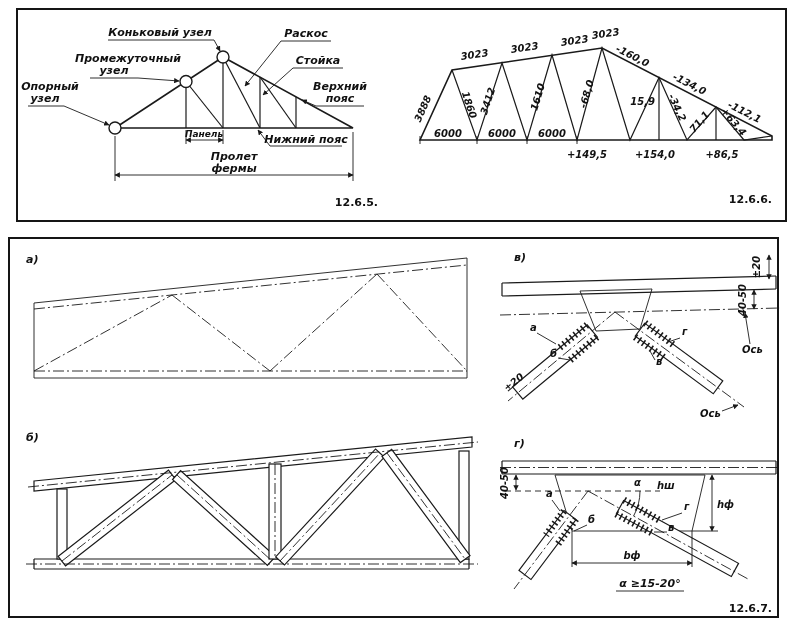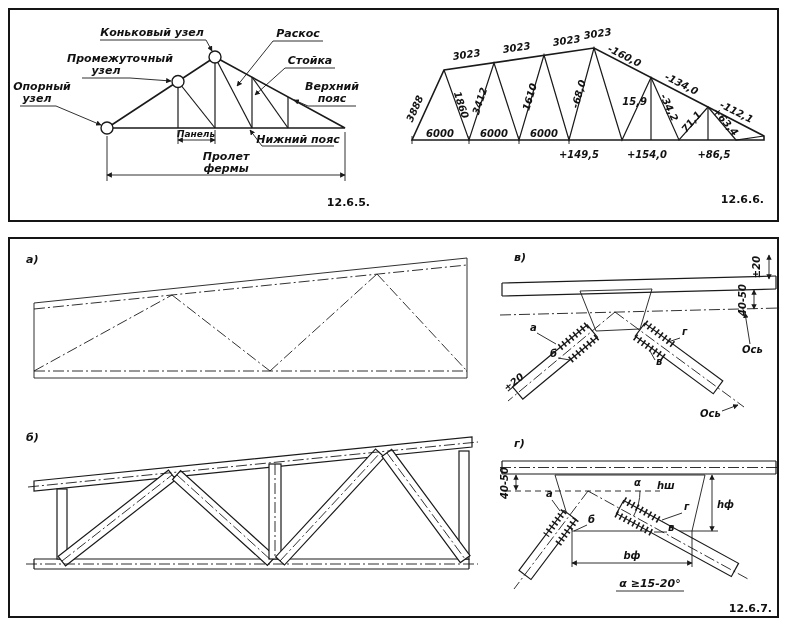--- a/index.html
+++ b/index.html
@@ -1,18 +1,18 @@
 <!DOCTYPE html>
 <html><head>
 <meta charset="utf-8">
 <style>
   html,body{margin:0;padding:0;background:#f6f6f2;}
   #page{width:787px;height:626px;background:#fff;position:relative;font-family:"DejaVu Sans",sans-serif;}
   .panel{position:absolute;border:2px solid #151515;background:#fff;box-sizing:border-box;}
-  #panel-top{left:8px;top:8px;width:771px;height:214px;}
+  #panel-top{left:16px;top:8px;width:771px;height:214px;}
   #panel-bottom{left:8px;top:237px;width:771px;height:381px;}
   svg{position:absolute;overflow:visible;}
   .ln{stroke:#1a1a1a;stroke-width:1.6;fill:none;}
   .ln2{stroke:#1a1a1a;stroke-width:1.2;fill:none;}
   .thin{stroke:#1a1a1a;stroke-width:0.9;fill:none;}
   .axis{stroke:#1a1a1a;stroke-width:0.9;fill:none;stroke-dasharray:11 3 2 3;}
   .dash{stroke:#1a1a1a;stroke-width:0.9;fill:none;stroke-dasharray:6 4;}
   .hatch{stroke:#1a1a1a;stroke-width:7;stroke-dasharray:1.6 3.2;fill:none;}
   .member{fill:#fff;stroke:#1a1a1a;stroke-width:1.2;}
   .node{fill:#fff;stroke:#1a1a1a;stroke-width:1.4;}

